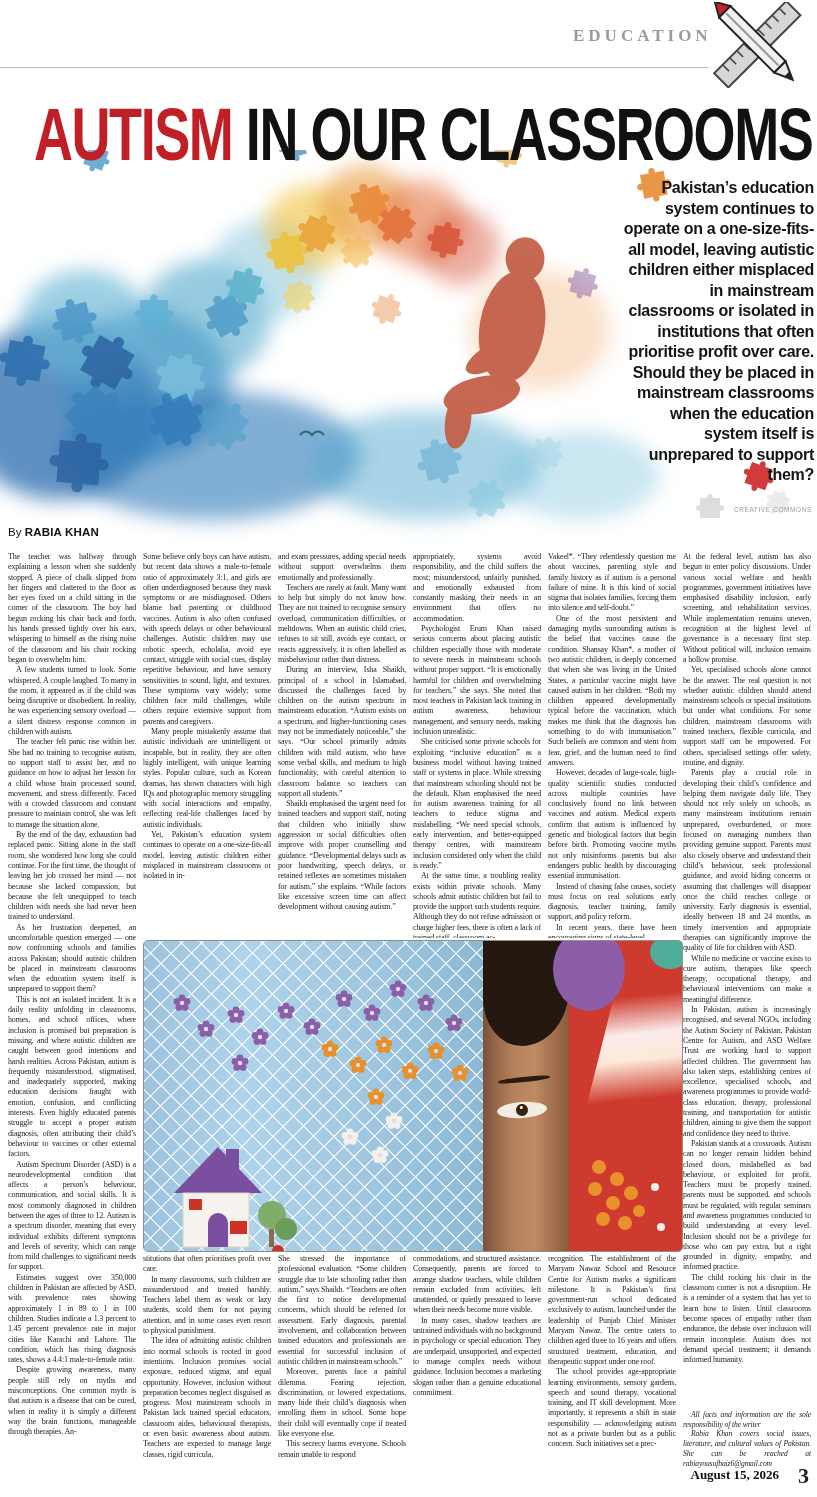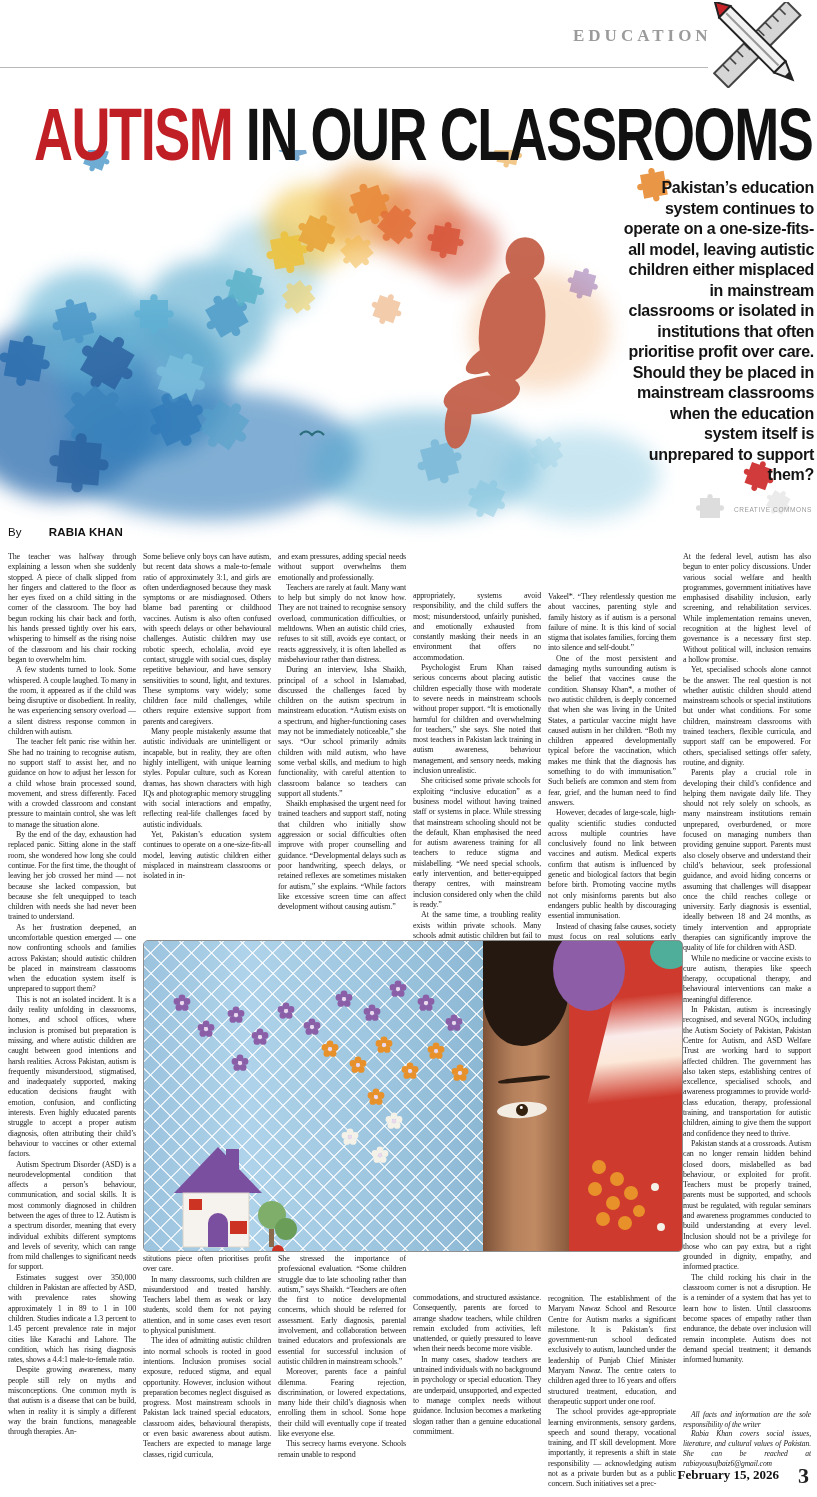--- a/index.html
+++ b/index.html
@@ -27,29 +27,29 @@
     font-family:"Liberation Sans", sans-serif;font-size:6.5px;letter-spacing:.6px;color:#9a9a9a;}
 
   
   .standfirst{position:absolute;top:178px;left:620px;width:194px;z-index:6;
     font-family:"Liberation Sans", sans-serif;font-weight:bold;font-size:16px;
     line-height:20.5px;letter-spacing:-0.3px;color:#141414;text-align:right;}
 
   
   .byline{position:absolute;top:526px;left:8px;z-index:6;
     font-family:"Liberation Sans", sans-serif;font-size:11.5px;color:#111;}
-  .byline .author{font-weight:bold;letter-spacing:.2px;margin-left:24px;}
+  .byline .author{font-weight:bold;letter-spacing:.2px;}
 
   
   .body-cols{position:absolute;top:552px;left:8px;width:803px;height:942px;z-index:2;}
   .colseg{position:absolute;width:128px;overflow:hidden;
     font-size:8px;line-height:10.3px;letter-spacing:-0.15px;text-align:justify;color:#1c1c1c;}
   .colseg p{margin:0;text-indent:8px;}
   .colseg p:first-child{text-indent:0;}
-  .c1{left:0;} .c2{left:135px;} .c3{left:270px;} .c4{left:405px;margin-top:39px;} .c5{left:540px;margin-top:40px;} .c6{left:675px;}
+  .c1{left:0;} .c2{left:135px;} .c3{left:270px;} .c4{left:405px;} .c5{left:540px;} .c6{left:675px;}
   .seg-a{top:0;height:386px;} .seg-b{top:702px;height:240px;} .seg-full{top:0;height:942px;}
   .seg-c6{top:0;height:852px;}
   .footnote{position:absolute;left:675px;top:858px;width:128px;height:84px;overflow:hidden;
     font-size:7.6px;line-height:9.7px;letter-spacing:-0.1px;color:#1c1c1c;text-align:justify;}
   .footnote p{margin:0;text-indent:8px;font-style:italic;}
 
   
   .photo{position:absolute;left:135px;top:388px;width:538px;height:310px;
     border:1px solid #8f8f8f;border-radius:5px;overflow:hidden;background:#a5cbe3;z-index:3;}
   .curtain-left{position:absolute;left:0;top:0;width:63%;height:100%;
@@ -183,21 +183,21 @@
 <div class="body-cols">
   <div class="colseg c1 seg-full">
       <p>The teacher was halfway through explaining a lesson when she suddenly stopped. A piece of chalk slipped from her fingers and clattered to the floor as her eyes fixed on a child sitting in the corner of the classroom. The boy had begun rocking his chair back and forth, his hands pressed tightly over his ears, whispering to himself as the rising noise of the classroom and his chair rocking began to overwhelm him.</p>
       <p>A few students turned to look. Some whispered. A couple laughed. To many in the room, it appeared as if the child was being disruptive or disobedient. In reality, he was experiencing sensory overload — a silent distress response common in children with autism.</p>
       <p>The teacher felt panic rise within her. She had no training to recognise autism, no support staff to assist her, and no guidance on how to adjust her lesson for a child whose brain processed sound, movement, and stress differently. Faced with a crowded classroom and constant pressure to maintain control, she was left to manage the situation alone.</p>
       <p>By the end of the day, exhaustion had replaced panic. Sitting alone in the staff room, she wondered how long she could continue. For the first time, the thought of leaving her job crossed her mind — not because she lacked compassion, but because she felt unequipped to teach children with needs she had never been trained to understand.</p>
       <p>As her frustration deepened, an uncomfortable question emerged — one now confronting schools and families across Pakistan; should autistic children be placed in mainstream classrooms when the education system itself is unprepared to support them?</p>
       <p>This is not an isolated incident. It is a daily reality unfolding in classrooms, homes, and school offices, where inclusion is promised but preparation is missing, and where autistic children are caught between good intentions and harsh realities. Across Pakistan, autism is frequently misunderstood, stigmatised, and inadequately supported, making education decisions fraught with emotion, confusion, and conflicting interests. Even highly educated parents struggle to accept a proper autism diagnosis, often attributing their child’s behaviour to vaccines or other external factors.</p>
       <p>Autism Spectrum Disorder (ASD) is a neurodevelopmental condition that affects a person’s behaviour, communication, and social skills. It is most commonly diagnosed in children between the ages of three to 12. Autism is a spectrum disorder, meaning that every individual exhibits different symptoms and levels of severity, which can range from mild challenges to significant needs for support.</p>
       <p>Estimates suggest over 350,000 children in Pakistan are affected by ASD, with prevalence rates showing approximately 1 in 89 to 1 in 100 children. Studies indicate a 1.3 percent to 1.45 percent prevalence rate in major cities like Karachi and Lahore. The condition, which has rising diagnosis rates, shows a 4.4:1 male-to-female ratio.</p>
-      <p>Despite growing awareness, many people still rely on myths and misconceptions. One common myth is that autism is a disease that can be build, when in reality it is simply a different way the brain functions, manageable through therapies. An-</p>
+      <p>Despite growing awareness, many people still rely on myths and misconceptions. One common myth is that autism is a disease that can be cured, when in reality it is simply a different way the brain functions, manageable through therapies. An-</p>
     </div>
   <div class="colseg c2 seg-a">
       <p>Some believe only boys can have autism, but recent data shows a male-to-female ratio of approximately 3:1, and girls are often underdiagnosed because they mask symptoms or are misdiagnosed. Others blame bad parenting or childhood vaccines. Autism is also often confused with speech delays or other behavioural challenges. Autistic children may use robotic speech, echolalia, avoid eye contact, struggle with social cues, display repetitive behaviour, and have sensory sensitivities to sound, light, and textures. These symptoms vary widely; some children face mild challenges, while others require extensive support from parents and caregivers.</p>
       <p>Many people mistakenly assume that autistic individuals are unintelligent or incapable, but in reality, they are often highly intelligent, with unique learning styles. Popular culture, such as Korean dramas, has shown characters with high IQs and photographic memory struggling with social interactions and empathy, reflecting real-life challenges faced by autistic individuals.</p>
       <p>Yet, Pakistan’s education system continues to operate on a one-size-fits-all model, leaving autistic children either misplaced in mainstream classrooms or isolated in in-</p>
     </div>
   <div class="colseg c3 seg-a">
       <p>and exam pressures, adding special needs without support overwhelms them emotionally and professionally.</p>
       <p>Teachers are rarely at fault. Many want to help but simply do not know how. They are not trained to recognise sensory overload, communication difficulties, or meltdowns. When an autistic child cries, refuses to sit still, avoids eye contact, or reacts aggressively, it is often labelled as misbehaviour rather than distress.</p>
       <p>During an interview, Isha Shaikh, principal of a school in Islamabad, discussed the challenges faced by children on the autism spectrum in mainstream education. “Autism exists on a spectrum, and higher-functioning cases may not be immediately noticeable,” she says. “Our school primarily admits children with mild autism, who have some verbal skills, and medium to high functionality, with careful attention to classroom balance so teachers can support all students.”</p>
@@ -210,21 +210,21 @@
       <p>At the same time, a troubling reality exists within private schools. Many schools admit autistic children but fail to provide the support such students require. Although they do not refuse admission or charge higher fees, there is often a lack of trained staff, classroom ac-</p>
     </div>
   <div class="colseg c5 seg-a">
       <p>Vakeel*. “They relentlessly question me about vaccines, parenting style and family history as if autism is a personal failure of mine. It is this kind of social stigma that isolates families, forcing them into silence and self-doubt.”</p>
       <p>One of the most persistent and damaging myths surrounding autism is the belief that vaccines cause the condition. Shansay Khan*, a mother of two autistic children, is deeply concerned that when she was living in the United States, a particular vaccine might have caused autism in her children. “Both my children appeared developmentally typical before the vaccination, which makes me think that the diagnosis has something to do with immunisation.” Such beliefs are common and stem from fear, grief, and the human need to find answers.</p>
       <p>However, decades of large-scale, high-quality scientific studies conducted across multiple countries have conclusively found no link between vaccines and autism. Medical experts confirm that autism is influenced by genetic and biological factors that begin before birth. Promoting vaccine myths not only misinforms parents but also endangers public health by discouraging essential immunisation.</p>
       <p>Instead of chasing false causes, society must focus on real solutions early diagnosis, teacher training, family support, and policy reform.</p>
       <p>In recent years, there have been encouraging signs of state-level</p>
     </div>
   <div class="colseg c2 seg-b">
-      <p>stitutions piece often prioritises profit over care.</p>
+      <p>stitutions that often prioritises profit over care.</p>
       <p>In many classrooms, such children are misunderstood and treated harshly. Teachers label them as weak or lazy students, scold them for not paying attention, and in some cases even resort to physical punishment.</p>
       <p>The idea of admitting autistic children into normal schools is rooted in good intentions. Inclusion promises social exposure, reduced stigma, and equal opportunity. However, inclusion without preparation becomes neglect disguised as progress. Most mainstream schools in Pakistan lack trained special educators, classroom aides, behavioural therapists, or even basic awareness about autism. Teachers are expected to manage large classes, rigid curricula,</p>
     </div>
   <div class="colseg c3 seg-b">
       <p>She stressed the importance of professional evaluation. “Some children struggle due to late schooling rather than autism,” says Shaikh. “Teachers are often the first to notice developmental concerns, which should be referred for assessment. Early diagnosis, parental involvement, and collaboration between trained educators and professionals are essential for successful inclusion of autistic children in mainstream schools.”</p>
       <p>Moreover, parents face a painful dilemma. Fearing rejection, discrimination, or lowered expectations, many hide their child’s diagnosis when enrolling them in school. Some hope their child will eventually cope if treated like everyone else.</p>
       <p>This secrecy harms everyone. Schools remain unable to respond</p>
     </div>
   <div class="colseg c4 seg-b">
       <p>commodations, and structured assistance. Consequently, parents are forced to arrange shadow teachers, while children remain excluded from activities, left unattended, or quietly pressured to leave when their needs become more visible.</p>
@@ -324,14 +324,14 @@
         </g>
         <g fill="#f4f1e8">
             <circle cx="86" cy="60" r="4"></circle>
             <circle cx="92" cy="100" r="4"></circle>
           </g>
       </svg>
     </div>
   </div>
 </div>
 
-<div class="footer-date">February 15, 2026</div>
+<div class="footer-date">August 15, 2026</div>
 <div class="footer-page">3</div>
 
 </body></html>

